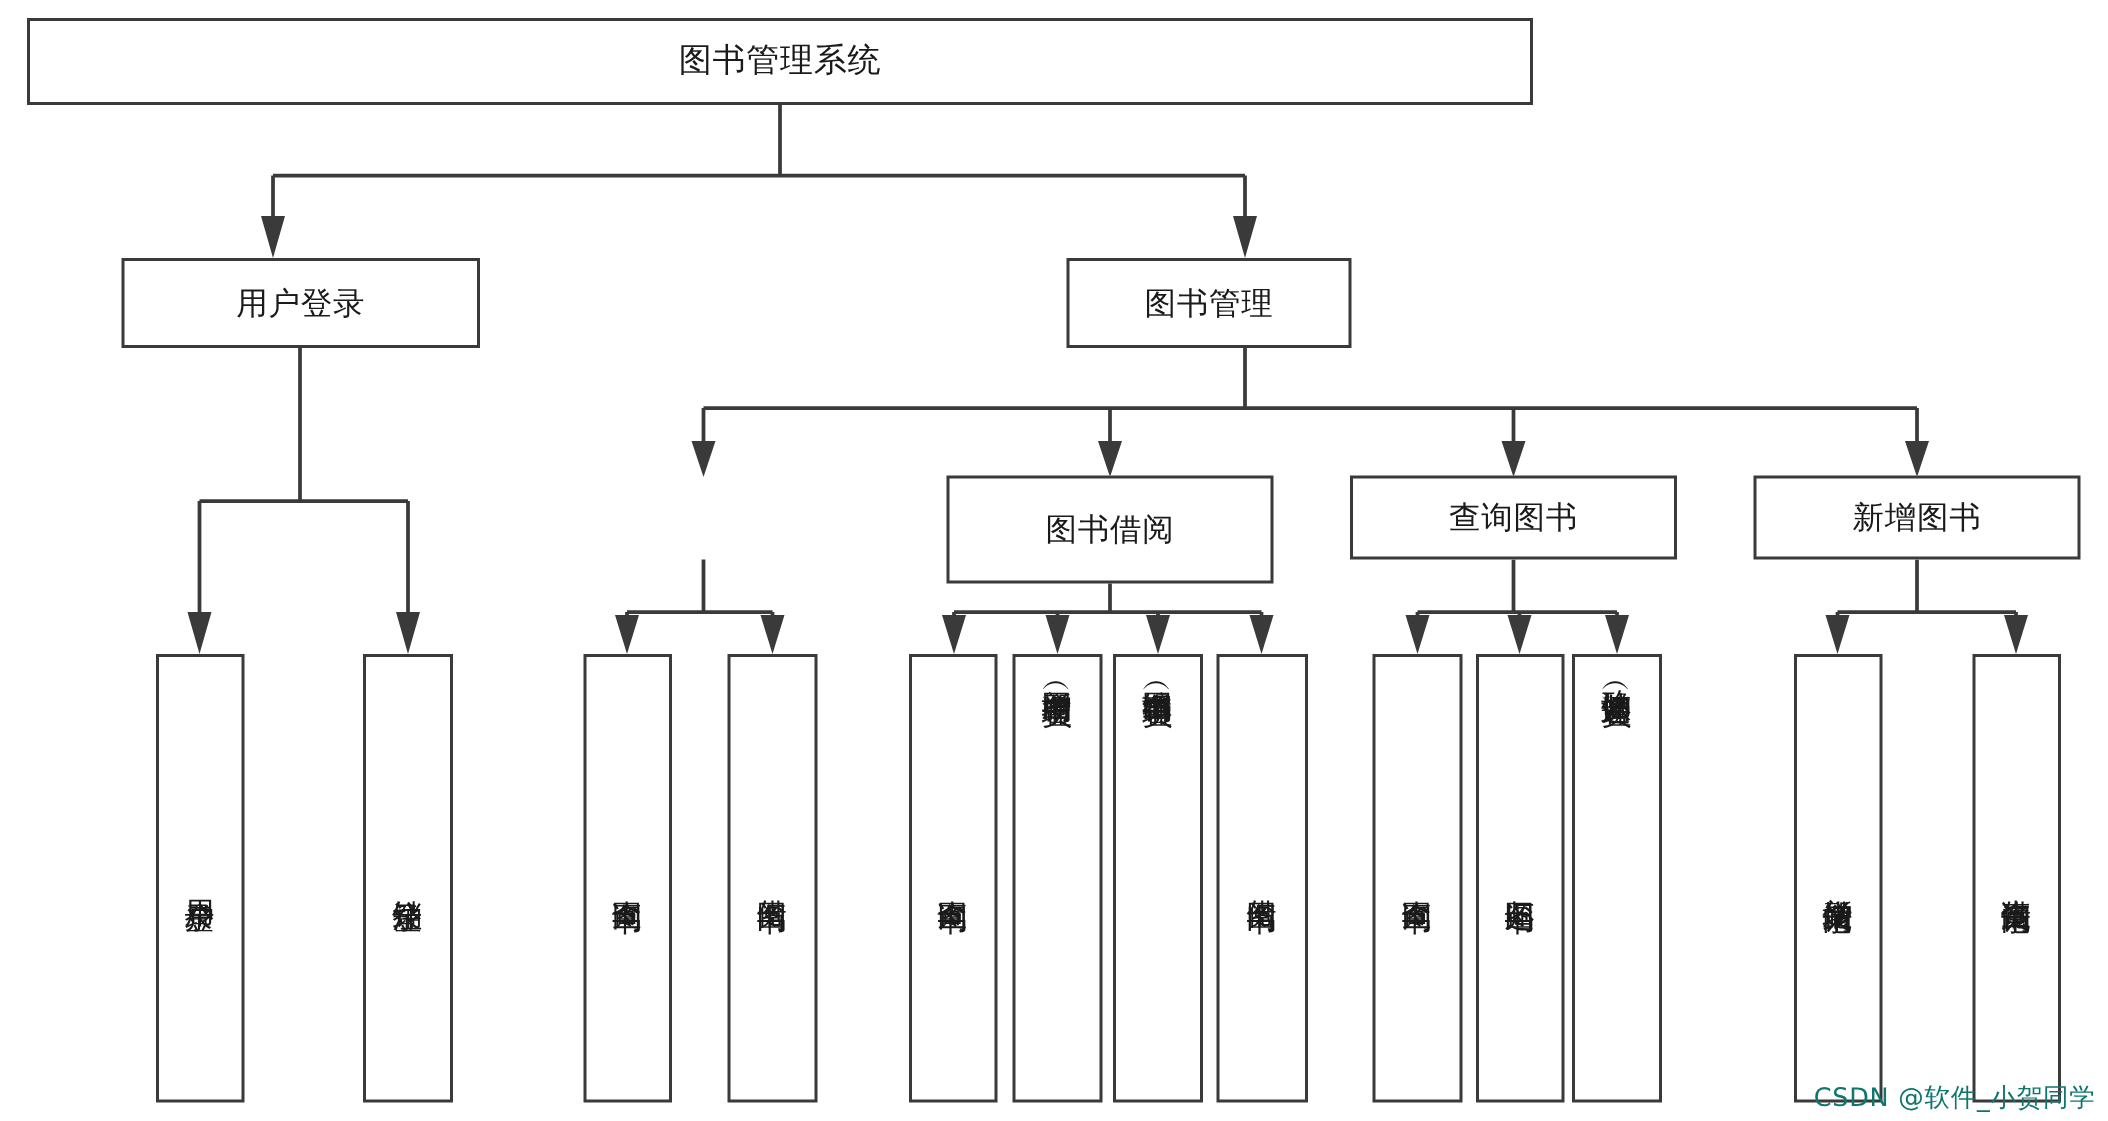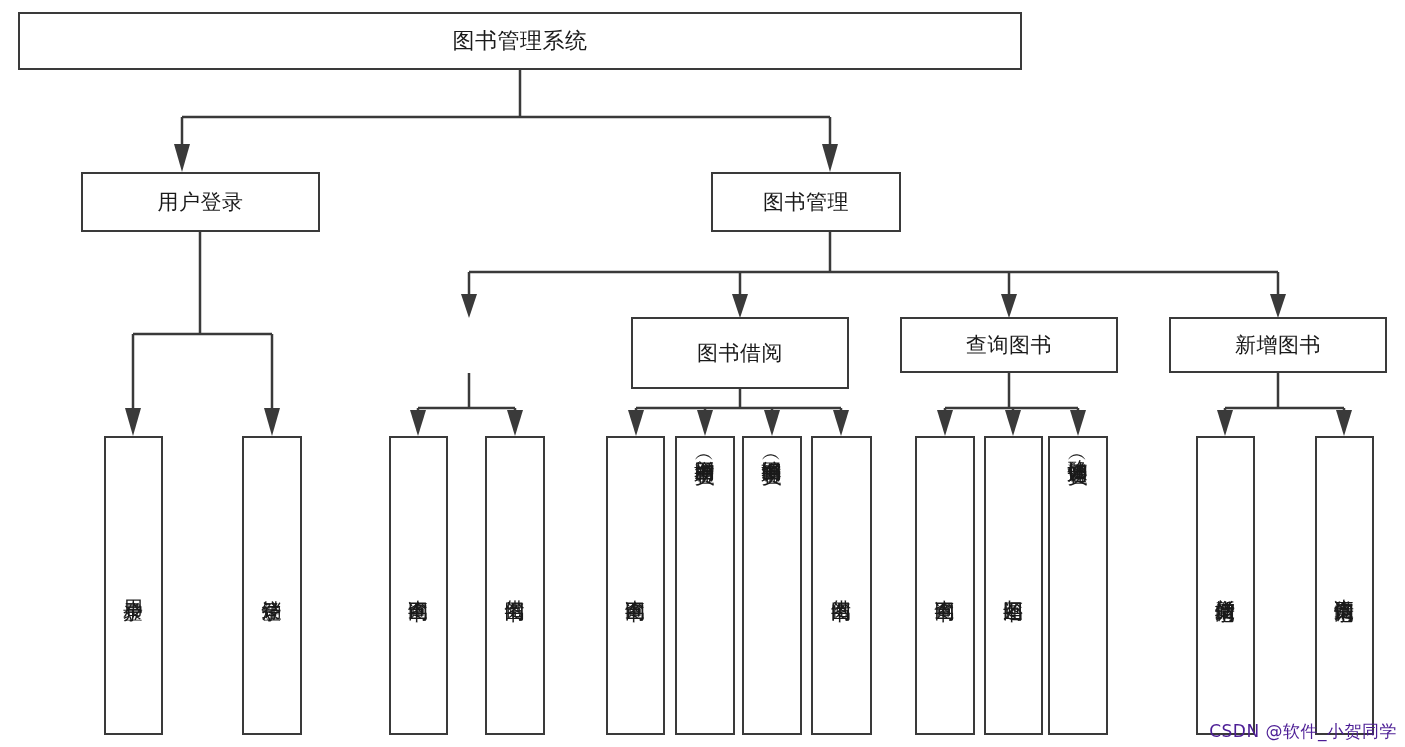--- a/index.html
+++ b/index.html
@@ -69,21 +69,21 @@
     fill: none;
   }
   .arrowhead {
     fill: #3a3a3a;
   }
   .watermark {
     position: absolute;
     right: 8px;
     bottom: 4px;
     font-size: 17px;
-    color: #4c1d95;
+    color: #0f766e;
     white-space: nowrap;
     letter-spacing: 0.5px;
   }
 </style>
 </head>
 <body>
 
 <div id="canvas">
 
   <svg class="wires" viewBox="0 0 1405 747">

